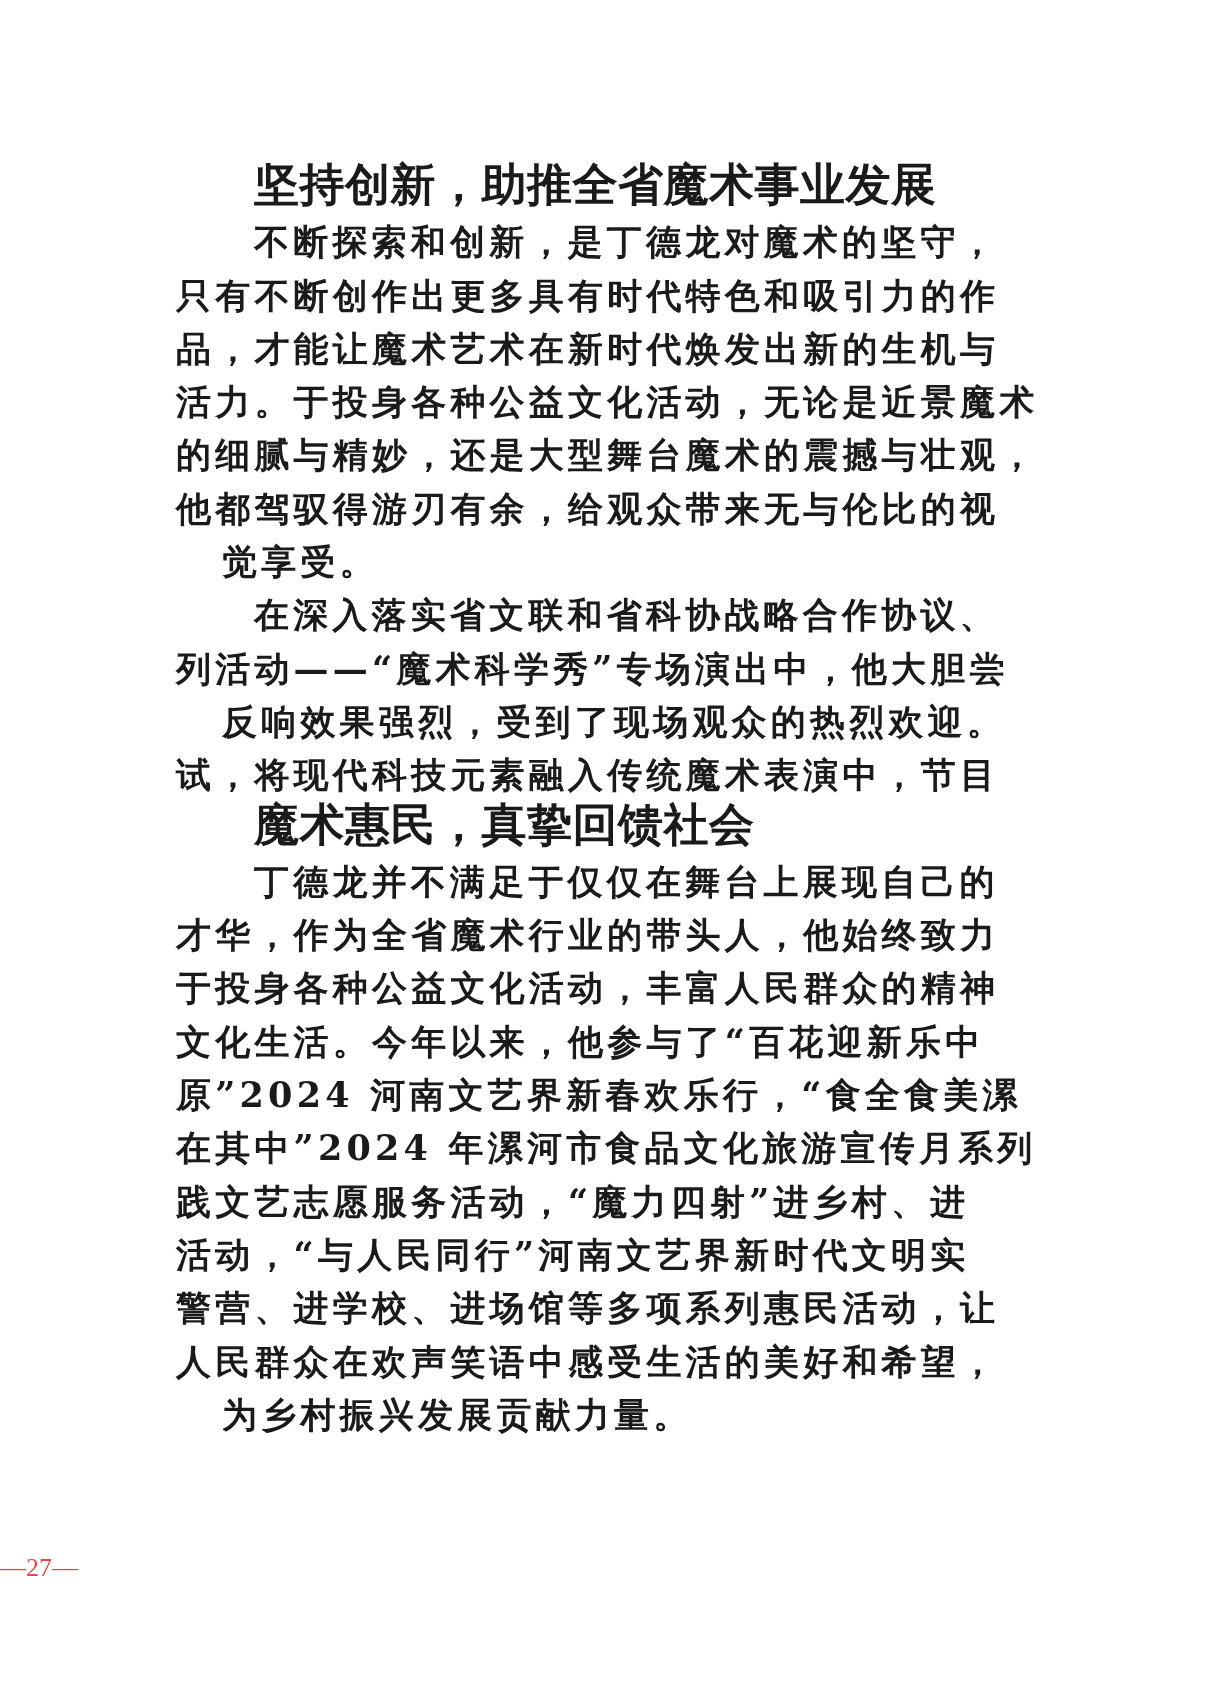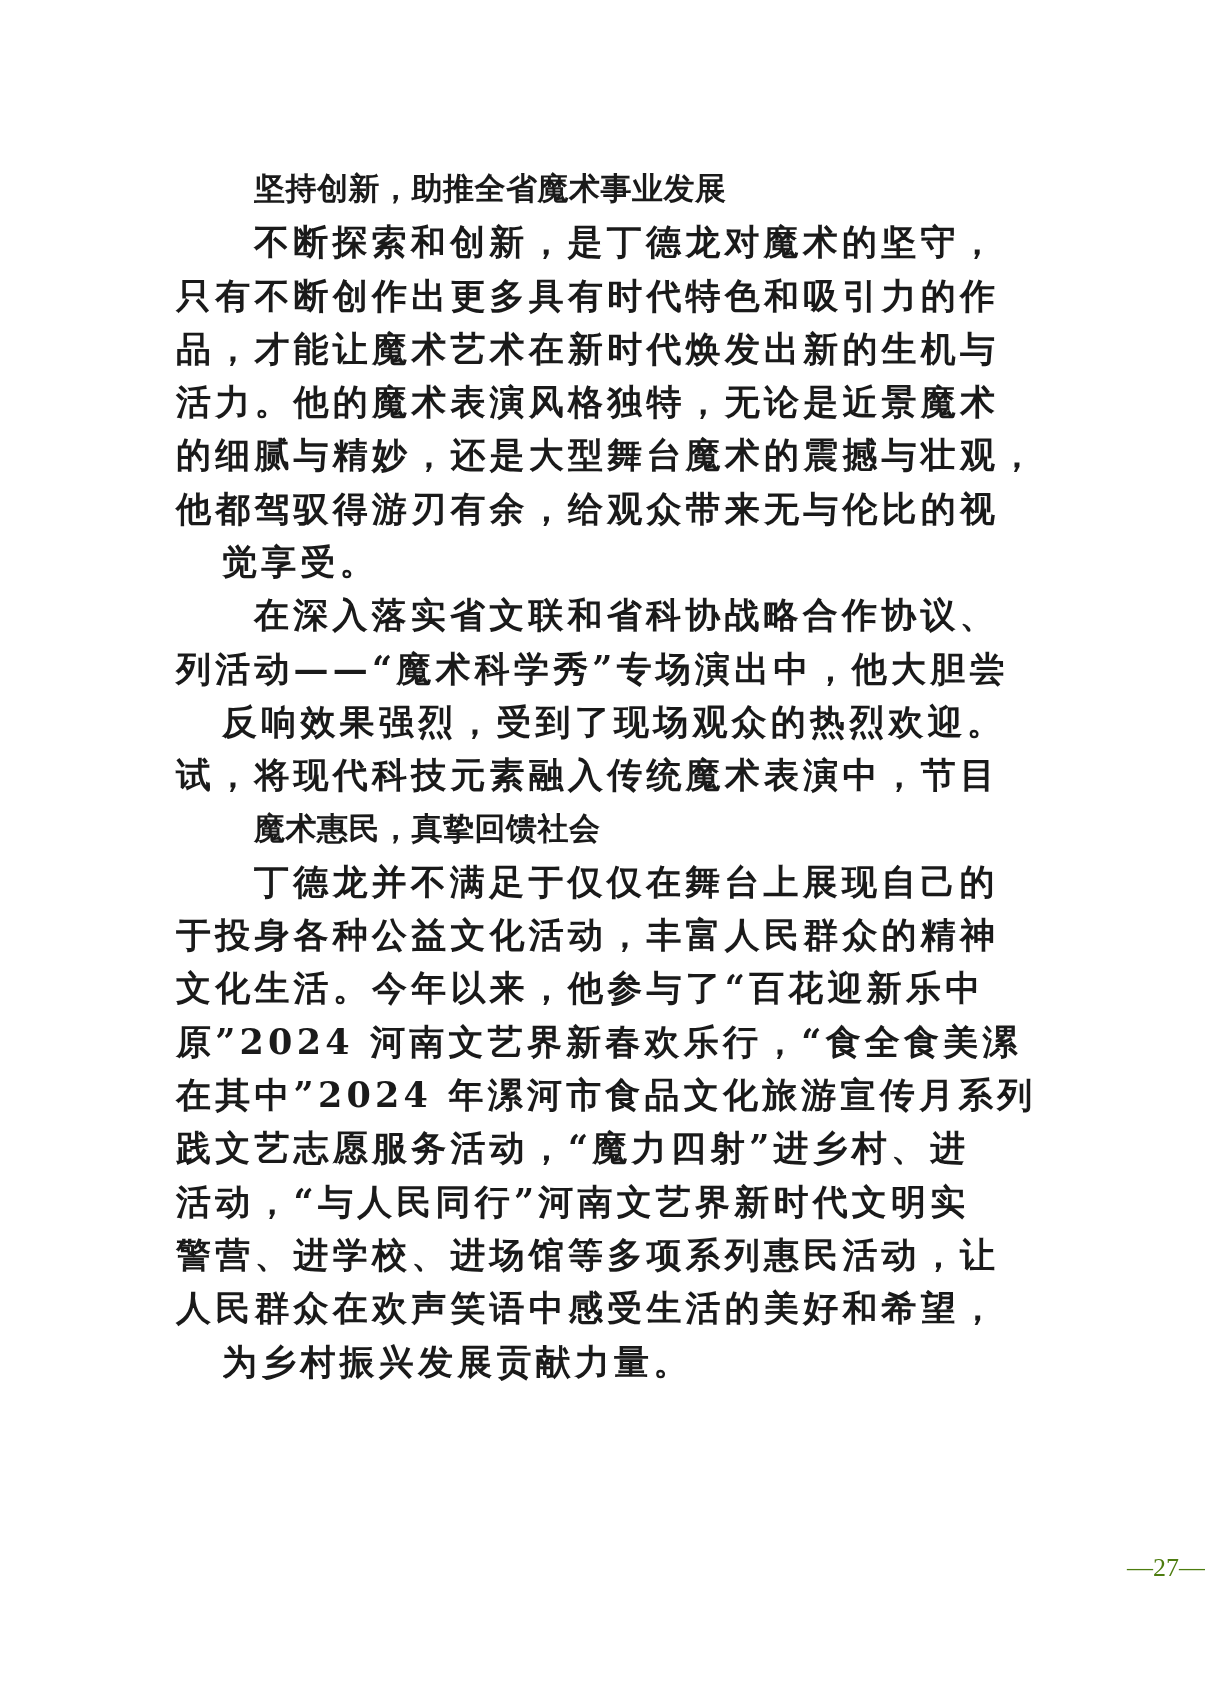--- a/index.html
+++ b/index.html
@@ -34,66 +34,67 @@
   .line.last {
     justify-content: flex-start;
     margin-left: 46px;
   }
   .line.indent {
     padding-left: 78px;
   }
   .heading {
     height: 53.3px;
     line-height: 53.3px;
-    font-family: Liberation Serif, serif;
+    font-family: Liberation Mono, monospace;
     font-weight: bold;
-    font-size: 31px;
+    font-size: 45px;
     padding-left: 78px;
     white-space: nowrap;
     letter-spacing: 0.5px;
   }
   .footer {
     position: absolute;
     left: 0;
     width: 1205px;
     top: 1553px;
-    text-align: right;
+    text-align: left;
     font-family: "Liberation Serif", "DejaVu Serif", serif;
     font-size: 26px;
-    color: #4d7c0f;
+    color: #ef4444;
   }
 </style>
 </head>
 <body>
 
 <div class="page">
 
   <div class="heading">坚持创新，助推全省魔术事业发展</div>
 
   <div>
     <div class="line indent">不断探索和创新，是丁德龙对魔术的坚守，</div>
     <div class="line">只有不断创作出更多具有时代特色和吸引力的作</div>
     <div class="line">品，才能让魔术艺术在新时代焕发出新的生机与</div>
-    <div class="line">活力。他的魔术表演风格独特，无论是近景魔术</div>
+    <div class="line">活力。于投身各种公益文化活动，无论是近景魔术</div>
     <div class="line">的细腻与精妙，还是大型舞台魔术的震撼与壮观，</div>
     <div class="line">他都驾驭得游刃有余，给观众带来无与伦比的视</div>
     <div class="line last">觉享受。</div>
   </div>
 
   <div>
     <div class="line indent">在深入落实省文联和省科协战略合作协议、</div>
     <div class="line">列活动——“魔术科学秀”专场演出中，他大胆尝</div>
     <div class="line last">反响效果强烈，受到了现场观众的热烈欢迎。</div>
     <div class="line">试，将现代科技元素融入传统魔术表演中，节目</div>
   </div>
 
   <div class="heading">魔术惠民，真挚回馈社会</div>
 
   <div>
     <div class="line indent">丁德龙并不满足于仅仅在舞台上展现自己的</div>
+    <div class="line">才华，作为全省魔术行业的带头人，他始终致力</div>
     <div class="line">于投身各种公益文化活动，丰富人民群众的精神</div>
     <div class="line">文化生活。今年以来，他参与了“百花迎新乐中</div>
     <div class="line">原”2024 河南文艺界新春欢乐行，“食全食美漯</div>
     <div class="line">在其中”2024 年漯河市食品文化旅游宣传月系列</div>
     <div class="line">践文艺志愿服务活动，“魔力四射”进乡村、进</div>
     <div class="line">活动，“与人民同行”河南文艺界新时代文明实</div>
     <div class="line">警营、进学校、进场馆等多项系列惠民活动，让</div>
     <div class="line">人民群众在欢声笑语中感受生活的美好和希望，</div>
     <div class="line last">为乡村振兴发展贡献力量。</div>
   </div>

